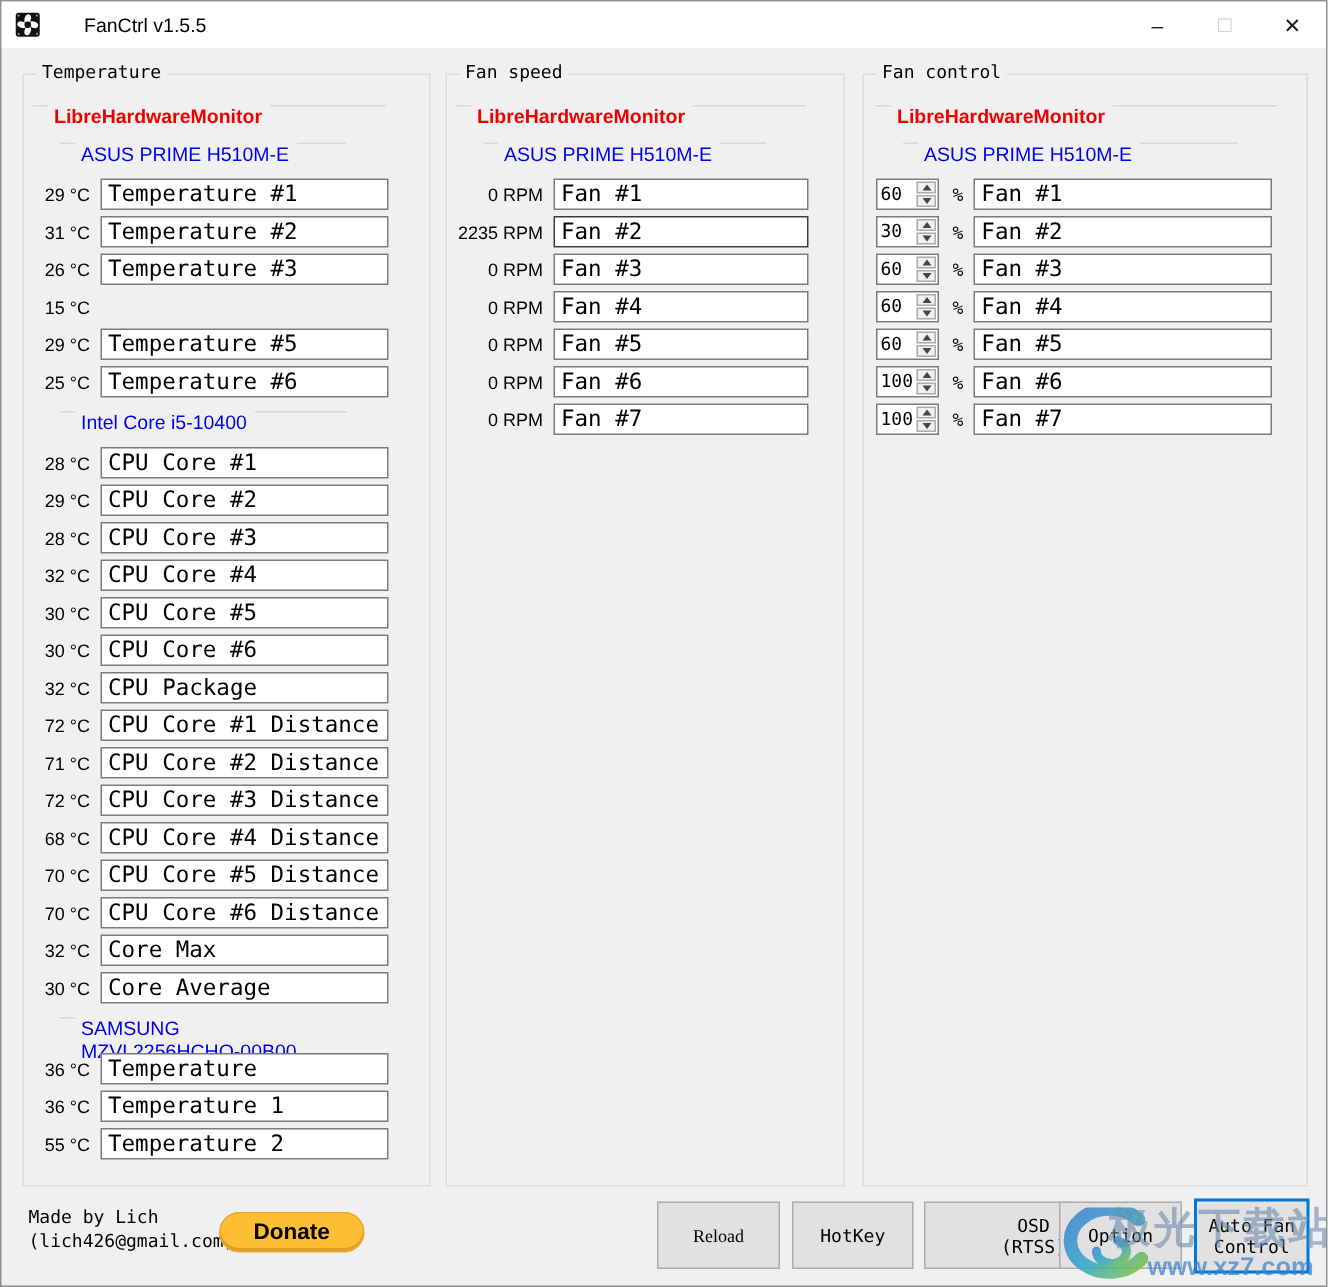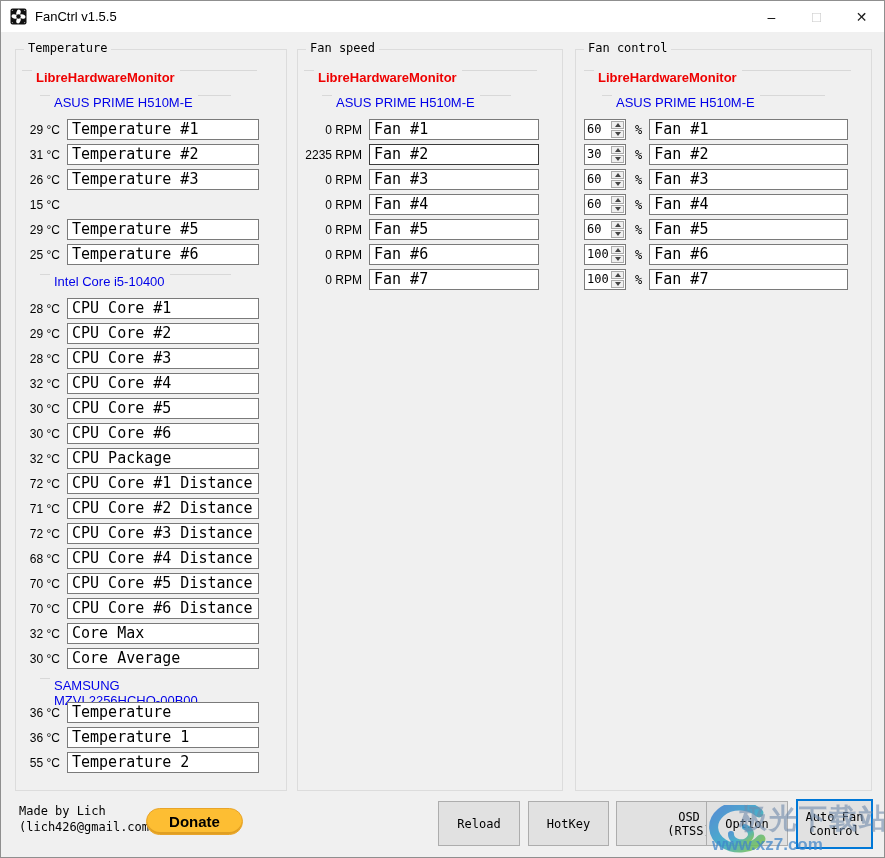--- a/index.html
+++ b/index.html
@@ -3,21 +3,21 @@
 <meta charset="utf-8">
 <style>
   html,body{margin:0;padding:0;background:#cfd8dc;}
   *{box-sizing:border-box;}
   .window{
     position:relative;width:885px;height:858px;background:#f0f0f0;
     border:1px solid #8f8f8f;overflow:hidden;
     font-family:"Liberation Sans",sans-serif;font-size:12px;color:#000;
   }
   
-  .titlebar{height:31px;background:#ffffff;display:flex;align-items:center;padding-left:9px;}
+  .titlebar{height:31px;background:#ffffff;display:flex;align-items:center;padding-left:9px;gap:21px;}
   .app-icon{width:17px;height:17px;margin-right:8px;flex:0 0 auto;}
   .title-text{font-size:13px;color:#000;}
   .win-controls{margin-left:auto;display:flex;height:100%;}
   .win-btn{width:45px;height:100%;display:flex;align-items:center;justify-content:center;
     font-size:14px;color:#1a1a1a;cursor:default;}
   .win-btn.max{color:#c9c9c9;font-size:15px;}
   
   .panel{position:absolute;border:1px solid #dcdcdc;background:#f0f0f0;}
   #panel-temperature{left:14px;top:48px;width:272px;height:742px;}
   #panel-fan-speed{left:296px;top:48px;width:266px;height:742px;}
@@ -69,33 +69,33 @@
     position:absolute;left:145px;top:807px;width:97px;height:27px;border-radius:14px;
     background:#fdbe33;border:1px solid #e8a42a;box-shadow:inset 0 -2px 0 #e09f22;
     display:flex;align-items:center;justify-content:center;
     font-weight:bold;font-size:15px;color:#000000;cursor:pointer;
   }
   .footer-btns .fbtn{
     position:absolute;top:800px;height:45px;background:#e1e1e1;border:1px solid #adadad;
     display:flex;align-items:center;justify-content:center;text-align:center;
     font-family:"DejaVu Sans Mono",monospace;font-size:12px;line-height:14px;cursor:pointer;
   }
-  .footer-btns .fbtn:nth-child(1){left:437px;width:82px;}
+  .footer-btns .fbtn:nth-child(1){left:437px;width:82px;font-family:Liberation Serif, serif;}
   .footer-btns .fbtn:nth-child(2){left:527px;width:81px;}
   .footer-btns .fbtn:nth-child(3){left:615px;width:98px;padding-left:48px;}
   .footer-btns .fbtn:nth-child(4){left:705px;width:82px;}
   .footer-btns .fbtn:nth-child(5){left:795px;width:77px;top:798px;height:50px;}
   .footer-btns .fbtn.focused{border:2px solid #0078d7;}
   
   .watermark{position:absolute;left:0;top:0;width:100%;height:100%;pointer-events:none;}
   .wm-logo{position:absolute;left:700px;top:804px;width:76px;height:54px;opacity:.85;}
   .wm-site{position:absolute;left:738px;top:799px;width:150px;font-size:28px;font-weight:bold;
     color:rgba(112,138,172,.60);letter-spacing:2px;white-space:nowrap;
     font-family:"Liberation Sans",sans-serif;}
-  .wm-url{position:absolute;left:711px;top:834px;font-size:17px;font-weight:bold;
+  .wm-url{position:absolute;left:764px;top:834px;font-size:17px;font-weight:bold;
     color:rgba(66,133,200,.75);font-family:"Liberation Sans",sans-serif;}
 </style>
 </head>
 <body>
 
 <div class="window">
 
   <div class="titlebar">
     <svg class="app-icon" viewBox="0 0 17 17">
       <rect x="0.5" y="0.5" width="16" height="16" rx="2" fill="#111"></rect>

